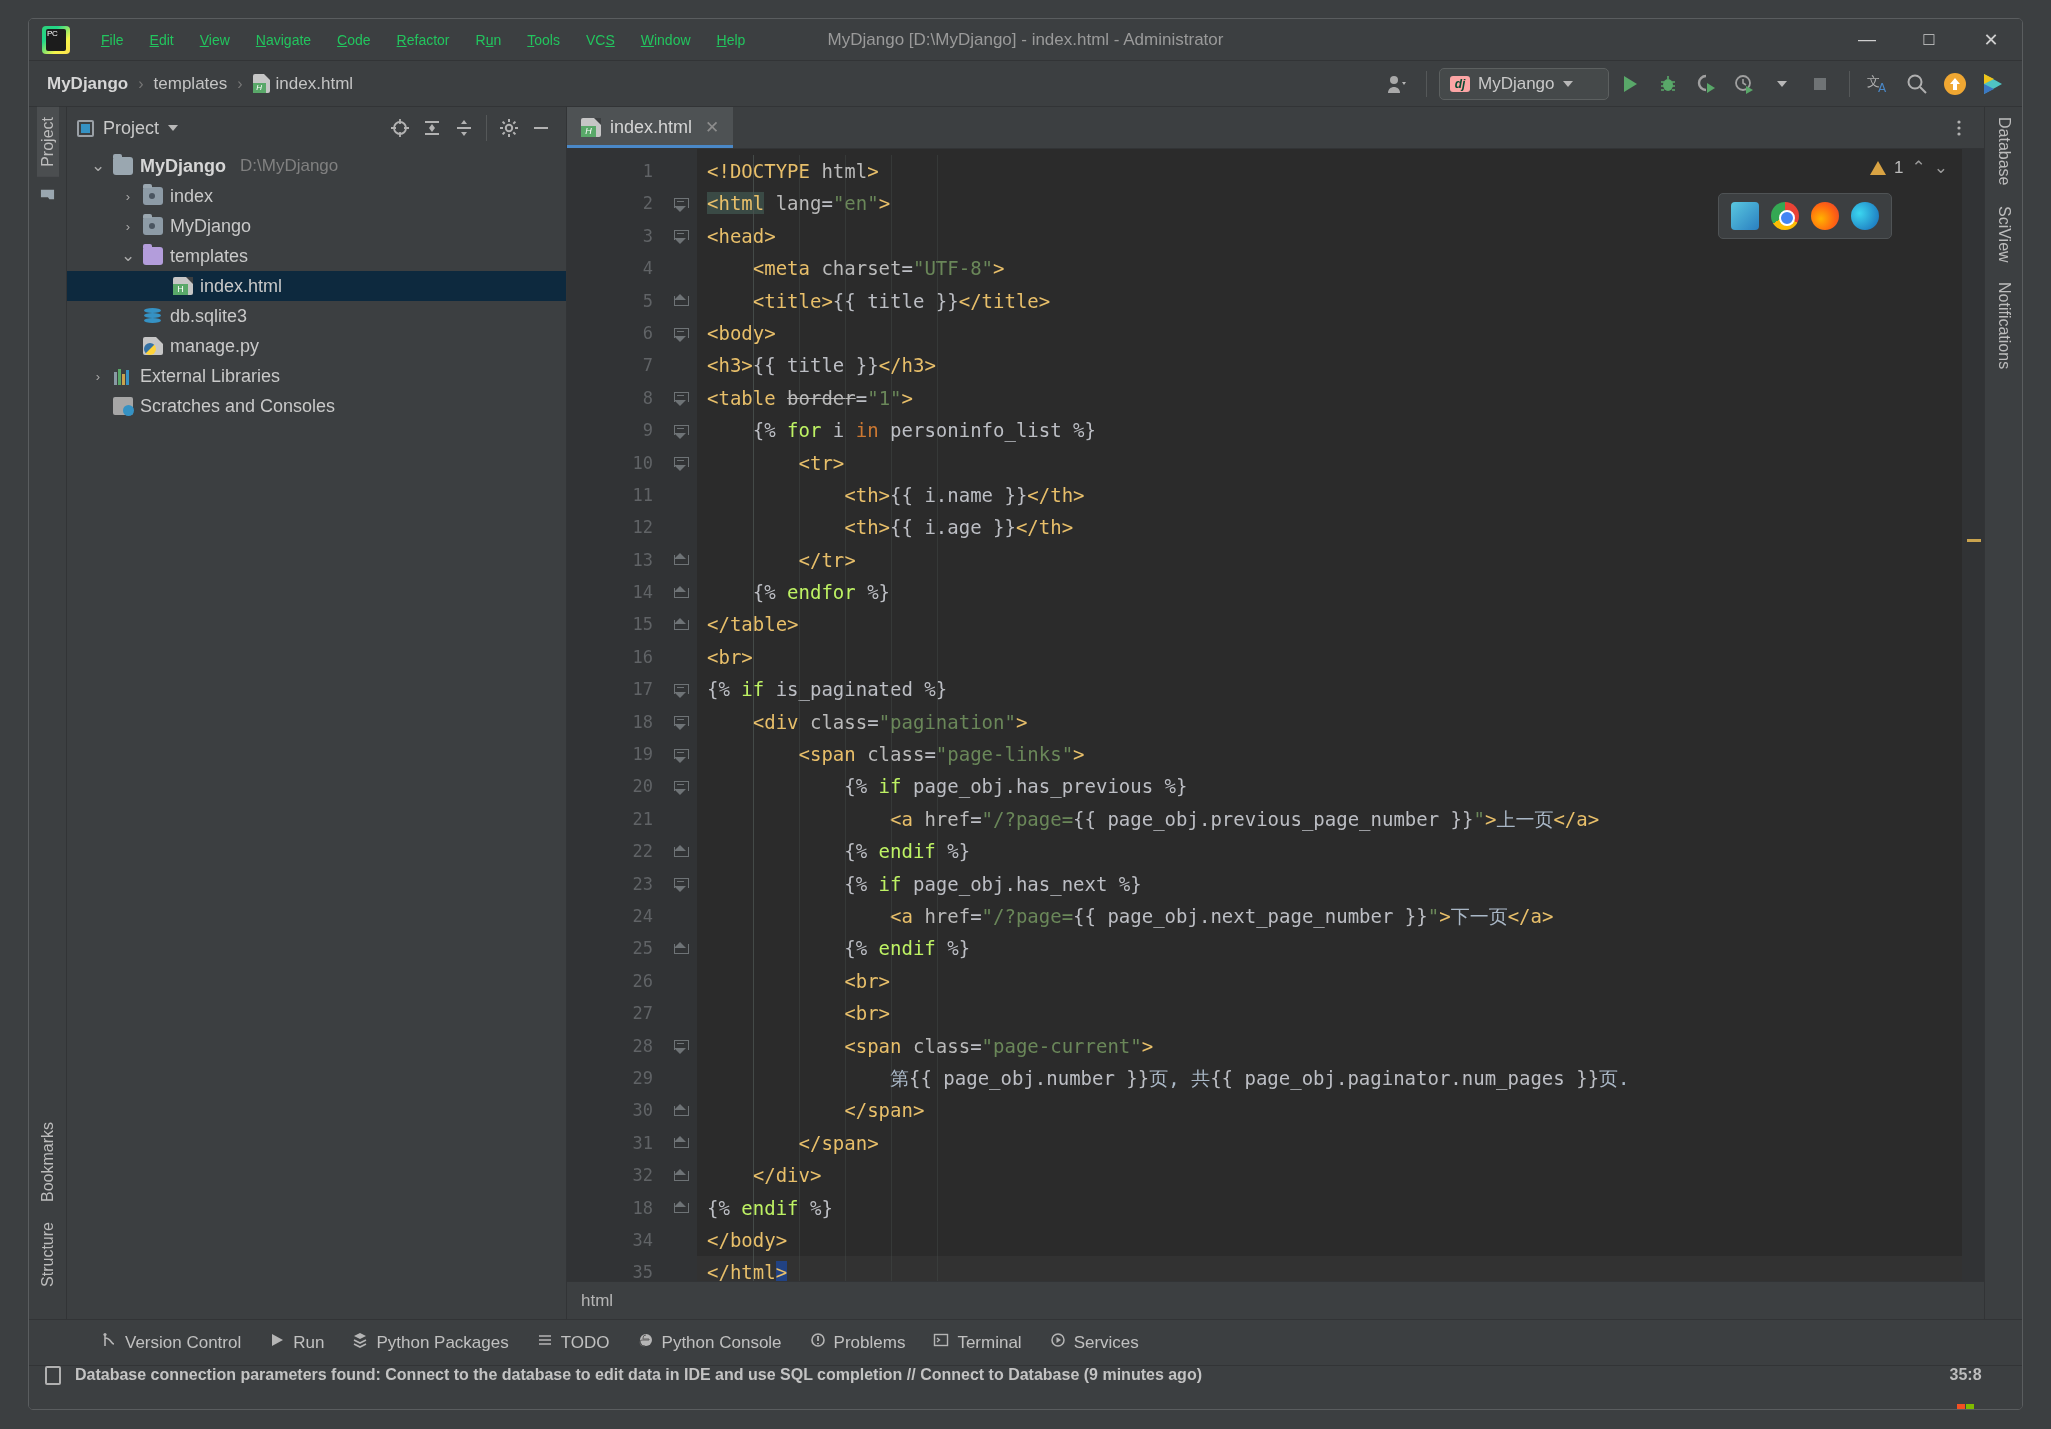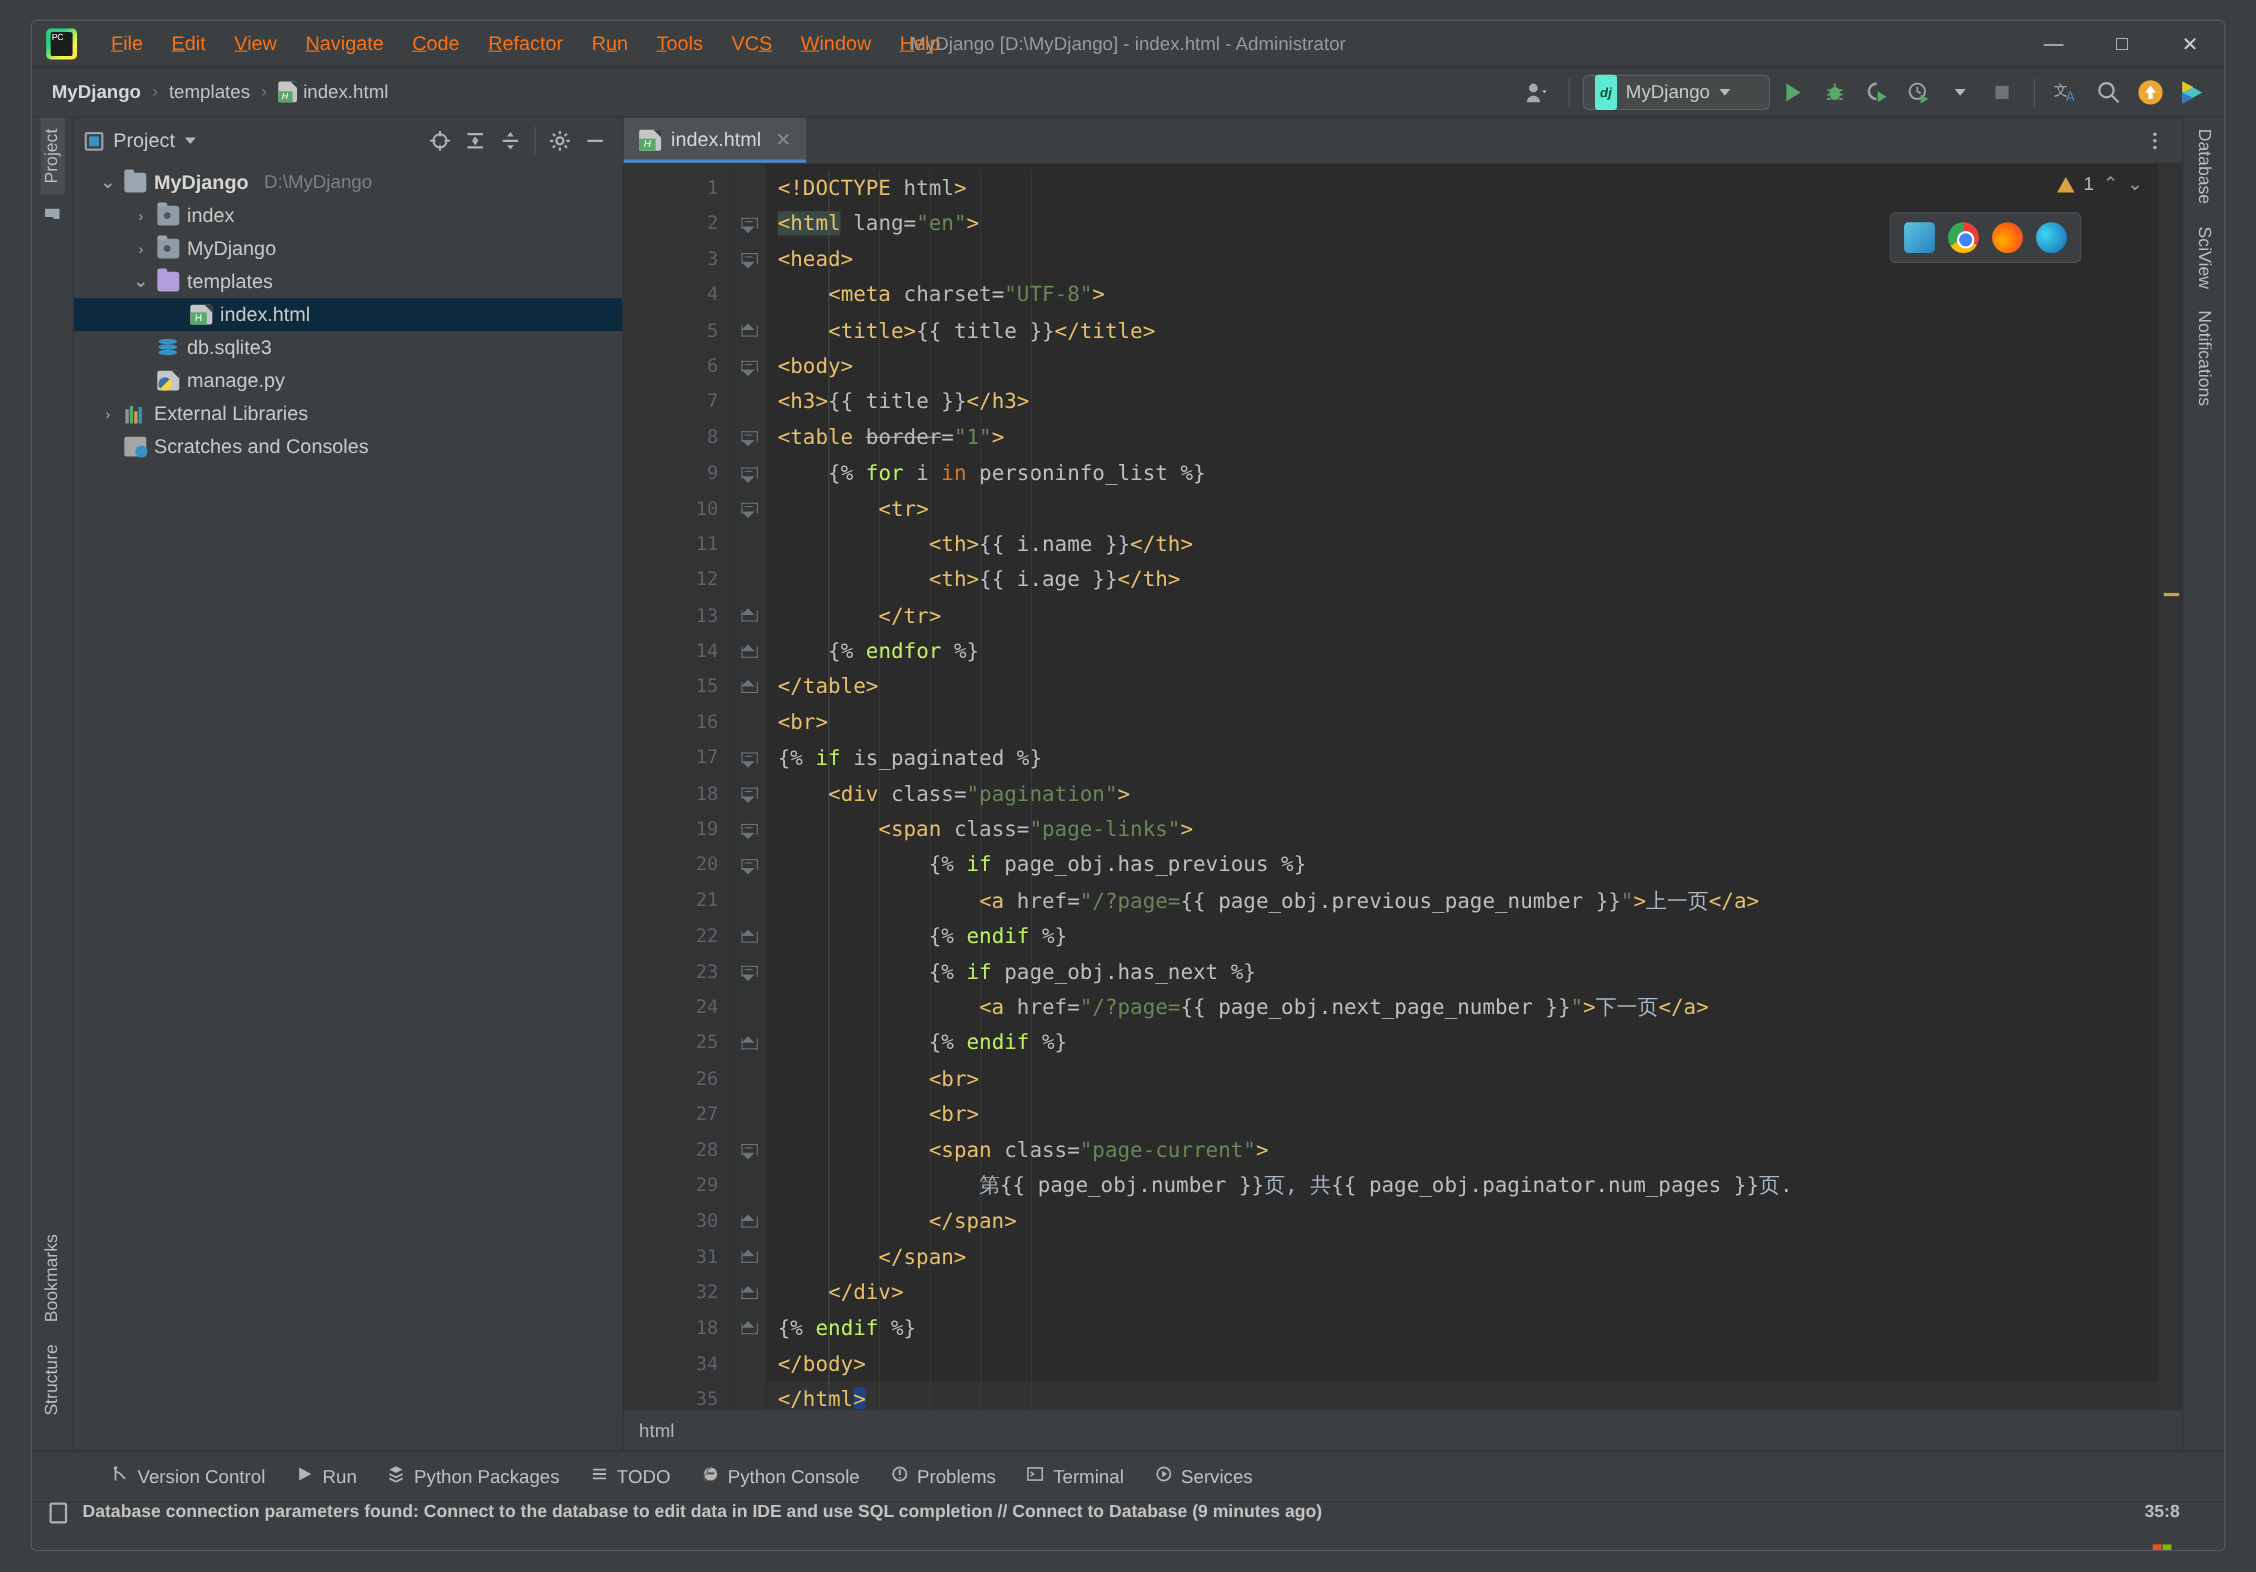--- a/index.html
+++ b/index.html
@@ -42,21 +42,21 @@
   .pc-logo::before{
     content:""; position:absolute; left:4px; top:3px;
     width:20px; height:22px; background:#1c1c1c; border-radius:2px;
   }
   .pc-logo::after{
     content:"PC"; position:absolute; left:5px; top:3px;
     font-size:8px; color:#ffffff; font-family:"Liberation Sans",sans-serif; letter-spacing:-.4px;
   }
   .menu { display:flex; align-items:center; gap:0px; }
   .menu-item {
-    padding:4px 13px; font-size:18px; color:#f97316;
+    padding:4px 13px; font-size:14px; color:#22c55e;
     cursor:default; white-space:nowrap;
   }
   .menu-item u { text-decoration:underline; }
   .win-title {
     position:absolute; left:0; right:0; text-align:center;
     font-size:17px; color:#9a9a9a; pointer-events:none;
   }
   .win-ctrls { margin-left:auto; display:flex; align-items:center; height:100%; z-index:3; }
   .win-btn {
     width:62px; height:42px; display:flex; align-items:center; justify-content:center;
@@ -91,21 +91,21 @@
     width:34px; height:32px; display:flex; align-items:center; justify-content:center;
     border-radius:4px; color:#b0b0b0;
   }
   .divider-v { width:1px; height:26px; background:#555859; margin:0 8px; }
   .run-config {
     display:flex; align-items:center; gap:8px;
     background:#45494a; border:1px solid #5c6060; border-radius:5px;
     height:32px; padding:0 10px; min-width:170px;
   }
   .dj-badge {
-    width:20px; height:32px; background:#5eead4; color:#0c4b33;
+    width:20px; height:16px; background:#fca5a5; color:#0c4b33;
     border-radius:3px; font-size:12px; font-weight:bold;
     display:flex; align-items:center; justify-content:center; font-style:italic;
   }
   .run-config-label { font-size:17px; color:#c9c9c9; }
   .caret { width:0;height:0;border-left:5px solid transparent;border-right:5px solid transparent;border-top:6px solid #b8b8b8; }
   
   .bodyrow { flex:1; display:flex; min-height:0; }
   .strip {
     width:38px; flex:0 0 38px; background:#3c3f41;
     display:flex; flex-direction:column; align-items:center;

